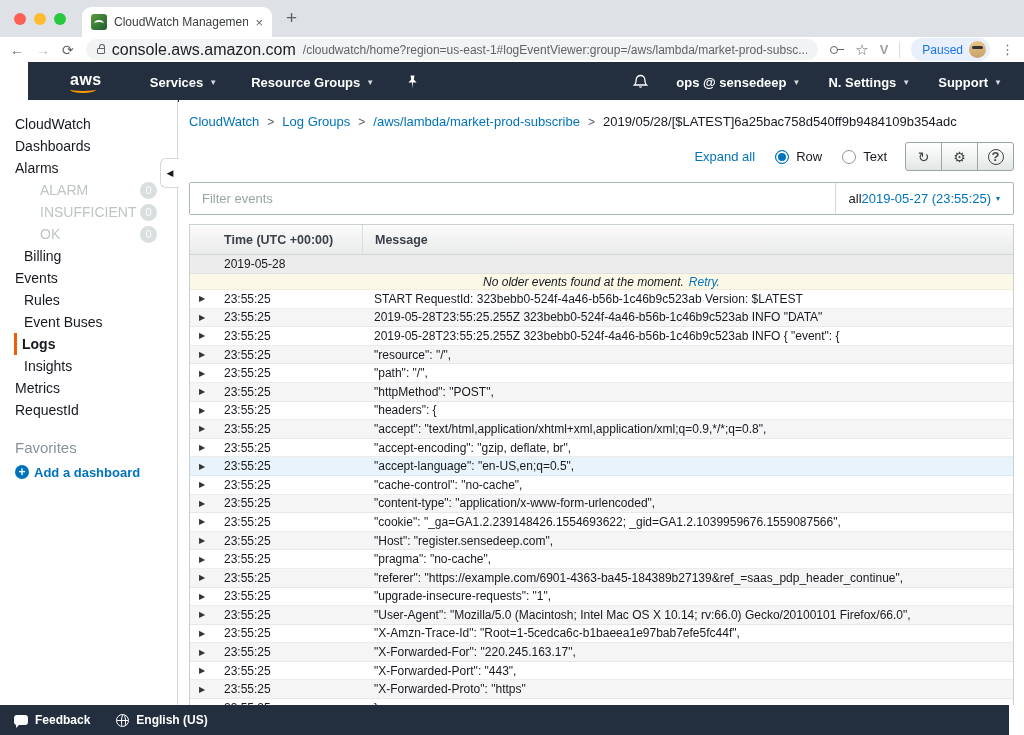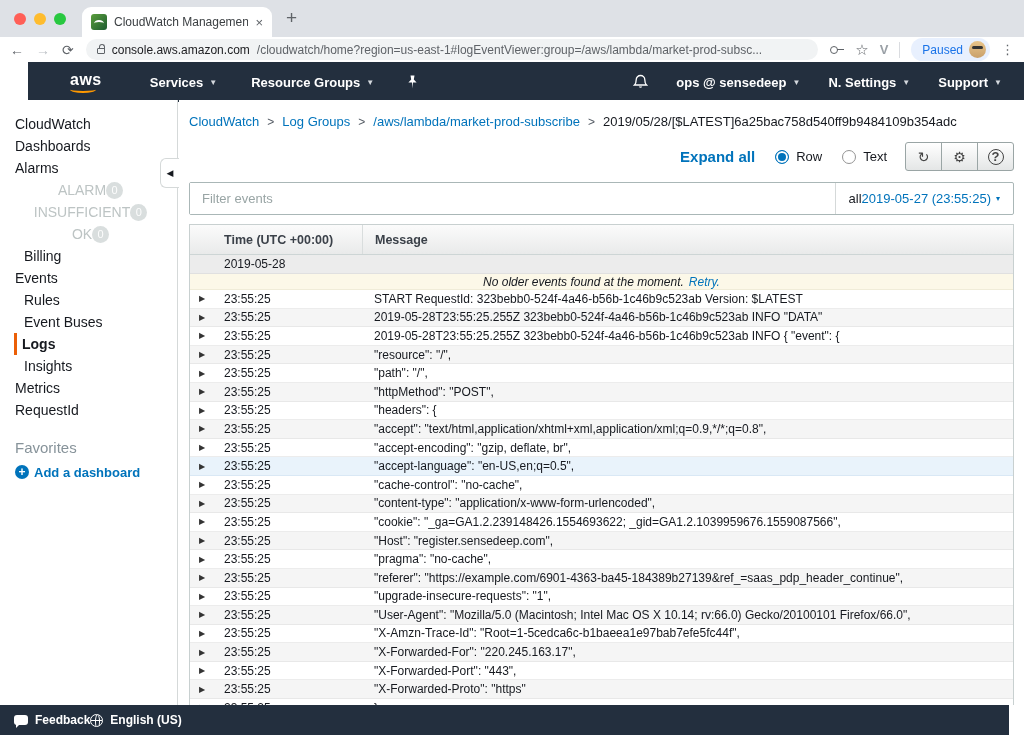--- a/index.html
+++ b/index.html
@@ -17,21 +17,21 @@
   .favicon::after { content:""; position:absolute; left:3px; top:6px; width:10px; height:5px; border-top:2px solid #fff; border-radius:50%; }
   .tab-title { flex:1; font-size:12px; color:#3c4043; white-space:nowrap; overflow:hidden; }
   .tab-close { color:#5f6368; font-size:13px; line-height:1; }
   .newtab { font-size:19px; color:#5f6368; padding:0 0 8px 14px; }
   .toolbar { height:25px; background:#fff; display:flex; align-items:center; padding:0 10px; gap:12px; }
   .nav-ic { font-size:14px; color:#5f6368; line-height:1; }
   .nav-ic.disabled { color:#bdc1c6; }
   .url-pill { flex:1; height:21px; background:#f1f3f4; border-radius:11px; display:flex; align-items:center; gap:7px; padding:0 11px; overflow:hidden; }
   .lock { width:8px; height:6px; border:1.5px solid #5f6368; border-radius:1px; position:relative; margin-top:3px; flex:none; }
   .lock::before { content:""; position:absolute; left:1px; top:-5px; width:4px; height:4px; border:1.5px solid #5f6368; border-bottom:none; border-radius:4px 4px 0 0; }
-  .url-host { font-size:12px; color:#202124; white-space:nowrap; }
+  .url-host { font-size:16px; color:#202124; white-space:nowrap; }
   .url-path { font-size:12px; color:#5f6368; white-space:nowrap; overflow:hidden; }
   .tb-right { display:flex; align-items:center; gap:11px; }
   .keyicon { width:14px; height:14px; position:relative; }
   .keyicon::before { content:""; position:absolute; left:0; top:3px; width:6px; height:6px; border:1.8px solid #5f6368; border-radius:50%; }
   .keyicon::after { content:""; position:absolute; left:7px; top:6px; width:7px; height:1.8px; background:#5f6368; box-shadow:4px 2px 0 -0.5px #5f6368; }
   .star { font-size:15px; color:#5f6368; }
   .vext { font-size:13px; font-weight:bold; color:#9aa0a6; }
   .tb-div { width:1px; height:16px; background:#dadce0; }
   .paused-chip { display:flex; align-items:center; gap:6px; background:#e8f0fe; border-radius:13px; padding:3px 4px 3px 11px; }
   .paused-txt { font-size:12px; color:#1a73e8; }
@@ -46,36 +46,36 @@
   .awsnav-item { display:flex; align-items:center; gap:6px; font-weight:600; cursor:pointer; }
   .caret { font-size:8px; color:#d4d9de; }
   .sp1 { margin-left:48px; } .sp2 { margin-left:34px;text-align:right; } .sp3 { margin-left:32px; }
   .awsnav-right { margin-left:auto; display:flex; align-items:center; gap:28px; margin-right:22px; }
   .belly svg, .pinny svg { display:block; }
 
   
   .sidebar { position:absolute; left:0; top:100px; bottom:30px; width:178px; background:#fff; border-right:1px solid #d5d9d9; padding-top:13px; }
   .sb-item { height:22px; display:flex; align-items:center; font-size:14px; color:#16191f; padding-left:15px; cursor:pointer; }
   .sb-item.sub { padding-left:24px; }
-  .sb-item.badge-row { padding-left:24px; color:#bdc4c4; justify-content:center; padding-right:20px; }
+  .sb-item.badge-row { padding-left:24px; color:#bdc4c4; justify-content:space-between; padding-right:20px;margin-left:16px; }
   .badge { width:17px; height:17px; border-radius:50%; background:#d9dede; color:#fdfdfd; font-size:11px; display:flex; align-items:center; justify-content:center; }
   .sb-item.active { font-weight:bold; padding-left:5px; border-left:3px solid #eb5f07; margin-left:14px; }
   .favorites { margin-top:14px; height:24px; display:flex; align-items:center; padding-left:15px; font-size:15px; color:#87939a; }
   .add-dash { height:26px; display:flex; align-items:center; gap:5px; padding-left:15px; font-size:13px; font-weight:bold; color:#0073bb; cursor:pointer; }
   .plus-circ { width:14px; height:14px; border-radius:50%; background:#0073bb; color:#fff; font-size:12px; font-weight:bold; display:flex; align-items:center; justify-content:center; line-height:1; }
   .collapse-tab { position:absolute; left:160px; top:58px; width:19px; height:30px; background:#fff; border:1px solid #d5d9d9; border-right:none; border-radius:6px 0 0 6px; display:flex; align-items:center; justify-content:center; font-size:9px; color:#16191f; cursor:pointer; }
 
   .content { position:absolute; left:179px; right:0; top:100px; bottom:30px; overflow:hidden; padding:14px 10px 0 10px; background:#fff; }
   .breadcrumb { font-size:13px; display:flex; align-items:center; white-space:nowrap; }
   .bc-link { color:#0073bb; cursor:pointer; }
   .bc-sep { color:#545b64; padding:0 8px; font-size:12px; }
   .bc-current { color:#16191f; }
 
   .controls { margin-top:13px; display:flex; justify-content:flex-end; align-items:center; }
-  .expand-all { color:#0073bb; font-weight:bold; font-size:15px; cursor:pointer; }
+  .expand-all { color:#0073bb; font-weight:normal; font-size:13px; cursor:pointer; }
   .radio { width:14px; height:14px; border-radius:50%; flex:none; }
   .radio.sel { background:#0073bb; box-shadow:inset 0 0 0 2px #fff; border:1px solid #0073bb; }
   .radio.unsel { background:#fff; border:1px solid #949494; }
   .rlabel { font-size:13px; color:#16191f; margin-left:7px; }
   .rgrp { display:flex; align-items:center; margin-left:20px; }
   .btngrp { display:flex; margin-left:18px; }
   .tool-btn { width:37px; height:29px; background:linear-gradient(#ffffff,#e4e6e6); border:1px solid #9aa5a5; display:flex; align-items:center; justify-content:center; font-size:14px; color:#444; cursor:pointer; }
   .tool-btn + .tool-btn { margin-left:-1px; }
   .tool-btn:first-child { border-radius:3px 0 0 3px; }
   .tool-btn:last-child { border-radius:0 3px 3px 0; }
@@ -101,21 +101,21 @@
   .trow.alt { background:#f5f5f5; border-bottom-color:#e8e8e8; }
   .trow.hl { background:#e9f3fb; border-bottom-color:#d9e8f5; }
   .t-arr { width:30px; padding-left:9px; font-size:8px; color:#333; }
   .t-time { width:142px; padding-left:4px; white-space:nowrap; }
   .t-msg { flex:1; padding-left:12px; white-space:nowrap; overflow:hidden; }
 
   
   .footer { position:absolute; left:0; bottom:0; width:1009px; height:30px; background:#232f3e; display:flex; align-items:center; color:#fff; font-size:12px; }
   .f-item { display:flex; align-items:center; gap:7px; font-weight:bold; cursor:pointer; }
   .f-feedback { margin-left:14px; }
-  .f-lang { }
+  .f-lang { margin-left:26px; }
   .bubble { width:14px; height:10px; background:#fff; border-radius:3px; position:relative; }
   .bubble::after { content:""; position:absolute; left:2px; bottom:-3px; border:3px solid transparent; border-top-color:#fff; border-left-color:#fff; }
   .globe { width:13px; height:13px; border-radius:50%; border:1.5px solid #fff; position:relative; overflow:hidden; }
   .globe::before { content:""; position:absolute; left:4px; top:-1px; width:3px; height:13px; border:1px solid #fff; border-radius:50%; }
   .globe::after { content:""; position:absolute; left:-1px; top:5px; width:13px; height:1px; background:#fff; }
   .f-right { margin-left:auto; display:flex; align-items:center; gap:26px; margin-right:18px; }
   .copyright { color:#95a0ac; font-size:11.5px; }
   .f-link { color:#fff; font-size:12px; cursor:pointer; }
 </style>
 </head>

